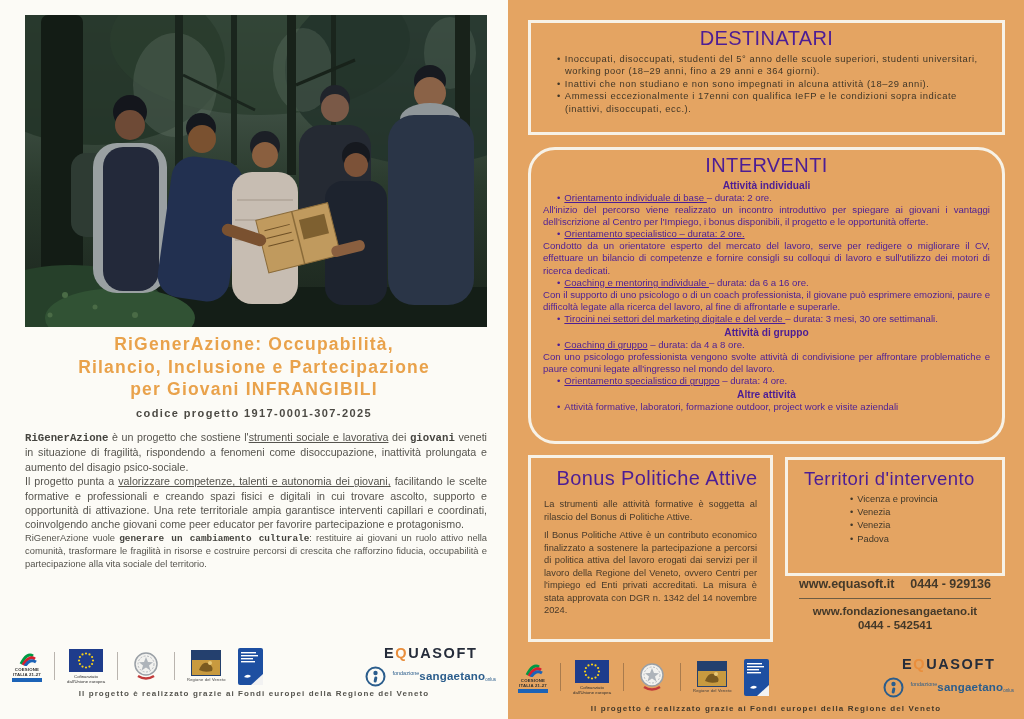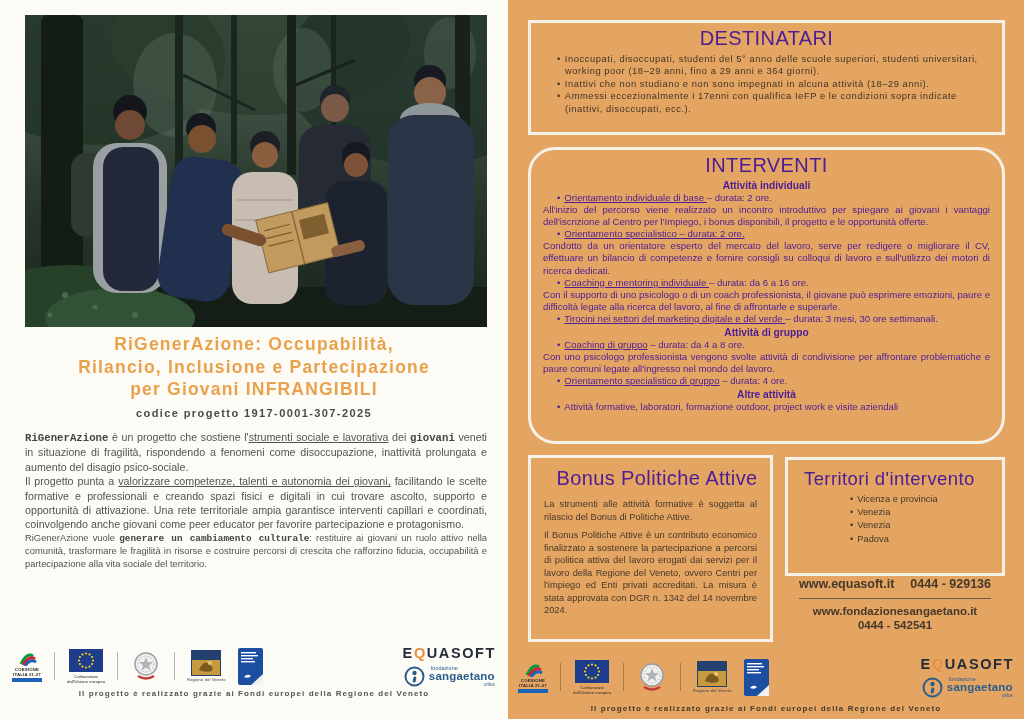--- a/index.html
+++ b/index.html
@@ -68,21 +68,21 @@
   .vdiv{width:1px;height:28px;background:rgba(60,50,40,.35);margin:0 12px;}
   .lg{display:flex;flex-direction:column;align-items:center;}
   .co-t{font-size:4.3px;font-weight:bold;color:#2d2d2d;text-align:center;line-height:5px;margin-top:1px;letter-spacing:.2px;white-space:pre-line;}
   .co-bar{width:30px;height:3.5px;background:#1c63b7;margin-top:1.5px;}
   .eu-t{font-size:4.3px;color:#2d2d2d;text-align:center;line-height:5px;margin-top:2px;white-space:pre-line;}
   .ve-t{font-size:4px;color:#3a3a3a;margin-top:1.5px;letter-spacing:.2px;}
   .stack{display:flex;flex-direction:column;align-items:center;margin-left:auto;margin-right:2px;}
   .equasoft{font-weight:bold;font-size:14.5px;letter-spacing:1.6px;color:#252c3a;}
   .equasoft .q{color:#e98e3c;}
   .sga{display:flex;align-items:center;gap:4px;margin-top:5px;}
-  .sga-t{display:flex;flex-direction:column;line-height:1;}
+  .sga-t{display:flex;line-height:1;}
   .sga-t .f{font-size:5.5px;color:#2b5d8c;margin-left:2px;}
   .sga-t .n{font-size:11.5px;font-weight:bold;color:#2b5d8c;letter-spacing:.2px;}
   .sga-t .o{font-size:4.5px;color:#2b5d8c;align-self:flex-end;}
 </style>
 </head>
 <body>
 
 <div class="sheet">
 
   <div class="page left">

